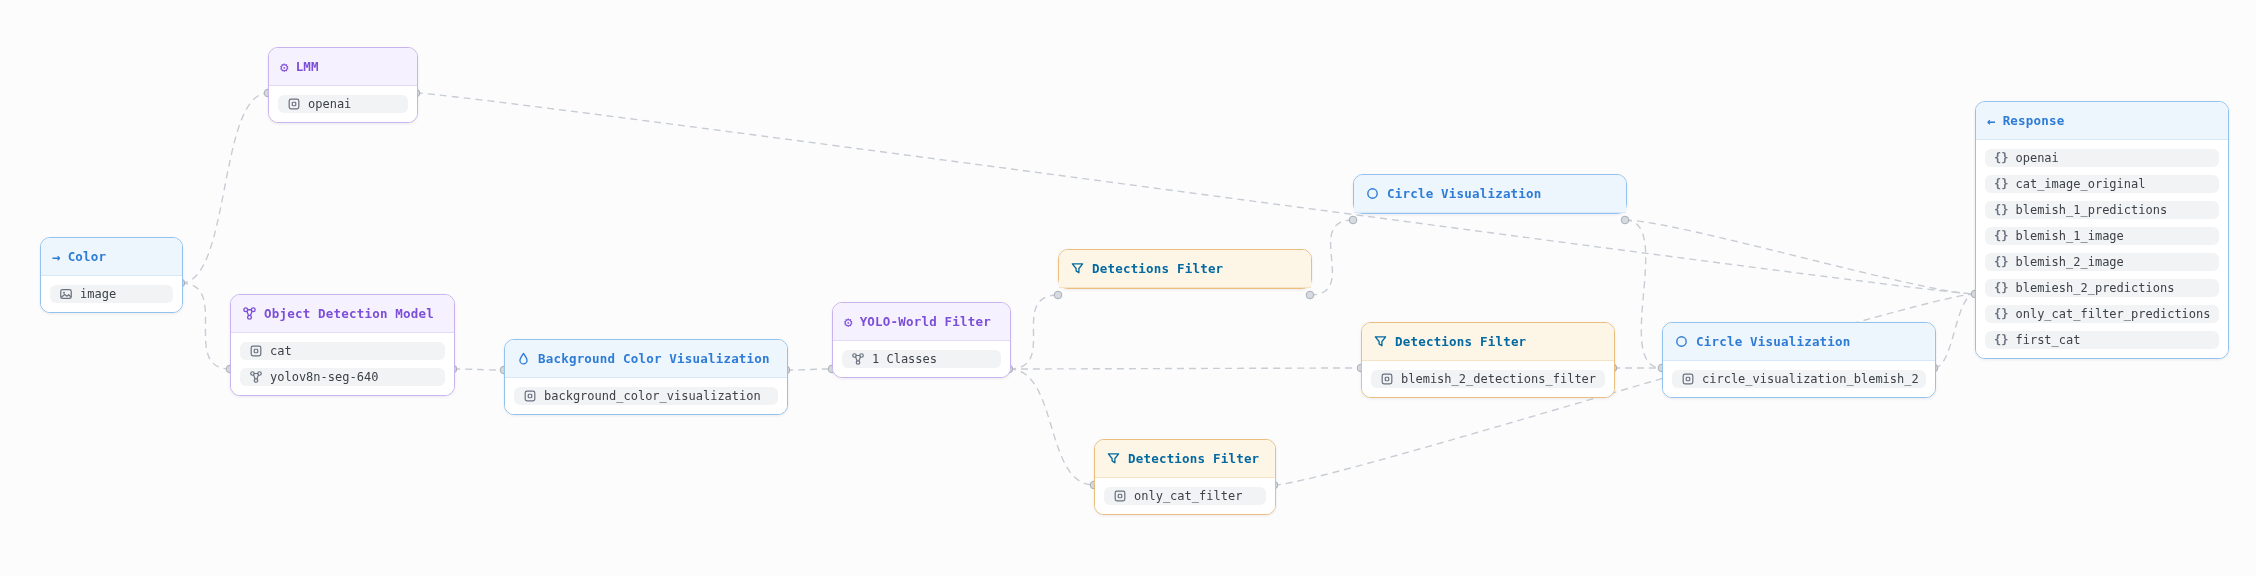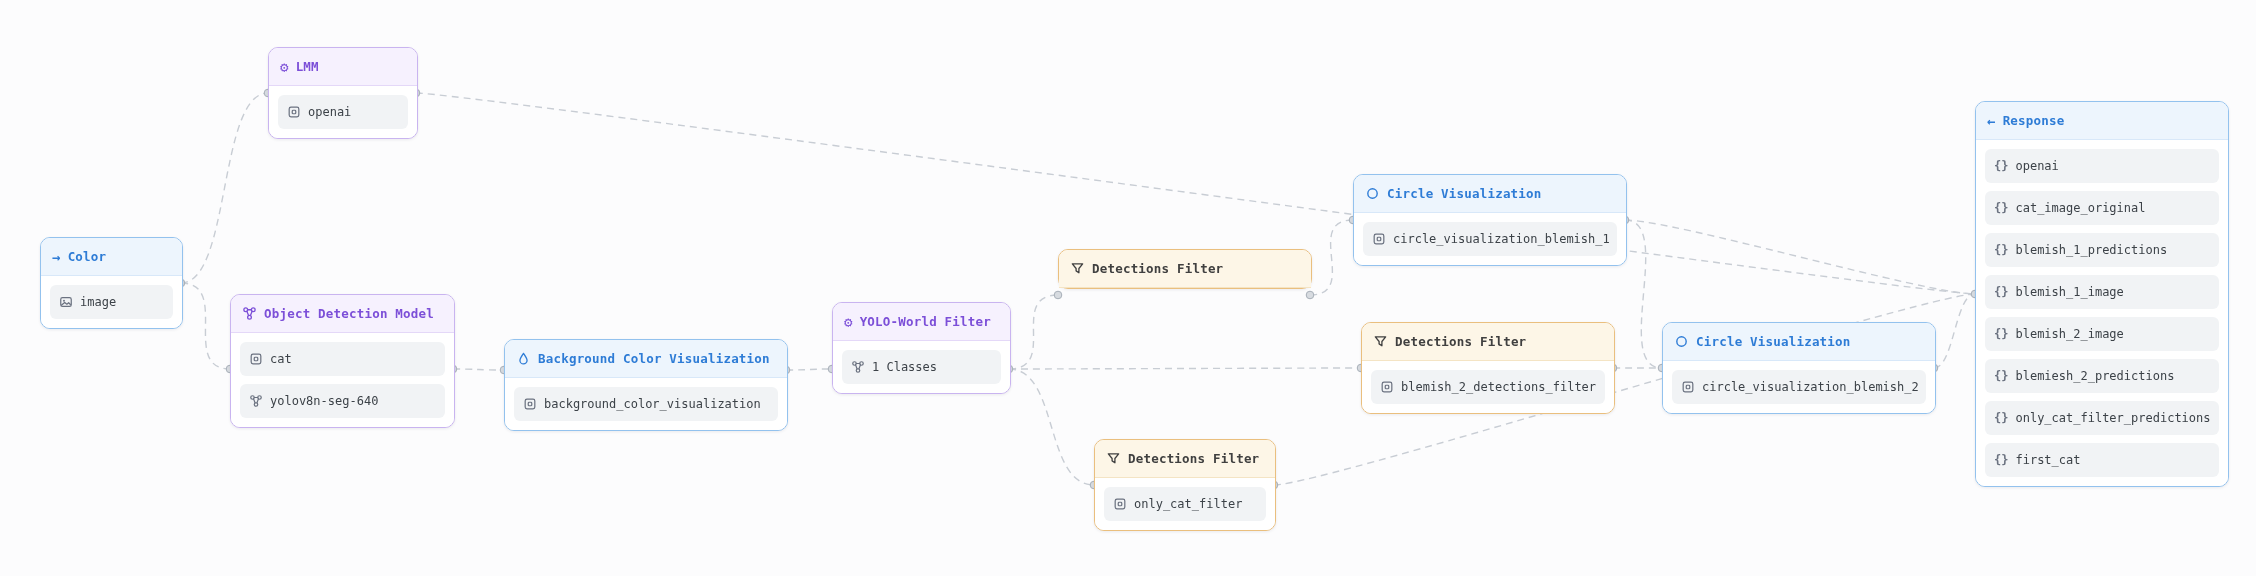--- a/index.html
+++ b/index.html
@@ -21,36 +21,36 @@
     display:flex; align-items:center; gap:7px;
     height:37px; padding:0 11px;
     font-family:"DejaVu Sans Mono", monospace;
     font-size:12.5px; font-weight:bold; letter-spacing:.2px;
     border-bottom:1px solid rgba(0,0,0,0.06);
     border-radius:9px 9px 0 0;
     white-space:nowrap;
   }
   .node-body { padding:9px; display:flex; flex-direction:column; gap:8px; border-radius:0 0 9px 9px; background:#fff; }
   .item {
-    height:34px; display:flex; align-items:center; gap:7px; padding:0 9px;
+    height:18px; display:flex; align-items:center; gap:7px; padding:0 9px;
     background:#f1f3f5; border-radius:6px;
     font-family:"DejaVu Sans Mono", monospace; font-size:12px; color:#3c4248;
     white-space:nowrap;
   }
   .iicon { display:inline-flex; align-items:center; color:#6b7280; flex:0 0 auto; }
   .hicon { display:inline-flex; align-items:center; font-size:14px; line-height:1; }
   .braces { font-family:"DejaVu Sans Mono", monospace; font-size:12px; color:#6b7280; font-weight:bold; }
 
   
   .purple { border-color:#c9b4f0; }
   .purple .node-header { background:#f6f1fe; color:#7c4fd8; border-bottom-color:#e4d8f8; }
   .blue { border-color:#93c2ee; }
   .blue .node-header { background:#edf5fd; color:#2e7cd6; border-bottom-color:#d8e8f9; }
   .orange { border-color:#eabf7e; }
-  .orange .node-header { background:#fdf6e7; color:#404040; border-bottom-color:#f4e4c4; }
+  .orange .node-header { background:#fdf6e7; color:#0369a1; border-bottom-color:#f4e4c4; }
 
   svg.mini { display:block; }
 </style>
 </head>
 <body>
 
 <div id="canvas">
 
   <svg id="edge-layer" xmlns="http://www.w3.org/2000/svg">
     <path class="edge" d="M181 283 C231 283 218 93 268 93"></path>
@@ -218,31 +218,20 @@
 
   <div class="node blue" style="left:1353px;top:174px;width:272px">
     <div class="node-header">
       <span class="hicon">
         <svg class="mini" width="15" height="15" viewBox="0 0 16 16" fill="none" stroke="currentColor" stroke-width="1.5">
             <circle cx="8" cy="8" r="5"></circle>
           </svg>
       </span>
       <span>Circle Visualization</span>
     </div>
-    <div class="node-body">
-      <div class="item">
-        <span class="iicon">
-          <svg class="mini" width="14" height="14" viewBox="0 0 16 16" fill="none" stroke="currentColor" stroke-width="1.4" stroke-linecap="round" stroke-linejoin="round">
-              <rect x="2.5" y="2.5" width="11" height="11" rx="2"></rect>
-              <rect x="6" y="6" width="4" height="4" rx="1"></rect>
-            </svg>
-        </span>
-        <span>circle_visualization_blemish_1</span>
-      </div>
-    </div>
   </div>
 
   <div class="node orange" style="left:1361px;top:322px;width:252px">
     <div class="node-header">
       <span class="hicon">
         <svg class="mini" width="15" height="15" viewBox="0 0 16 16" fill="none" stroke="currentColor" stroke-width="1.4" stroke-linecap="round" stroke-linejoin="round">
             <path d="M2.5 3 H13.5 L9.5 8 V12.5 L6.5 10.5 V8 Z"></path>
           </svg>
       </span>
       <span>Detections Filter</span>

